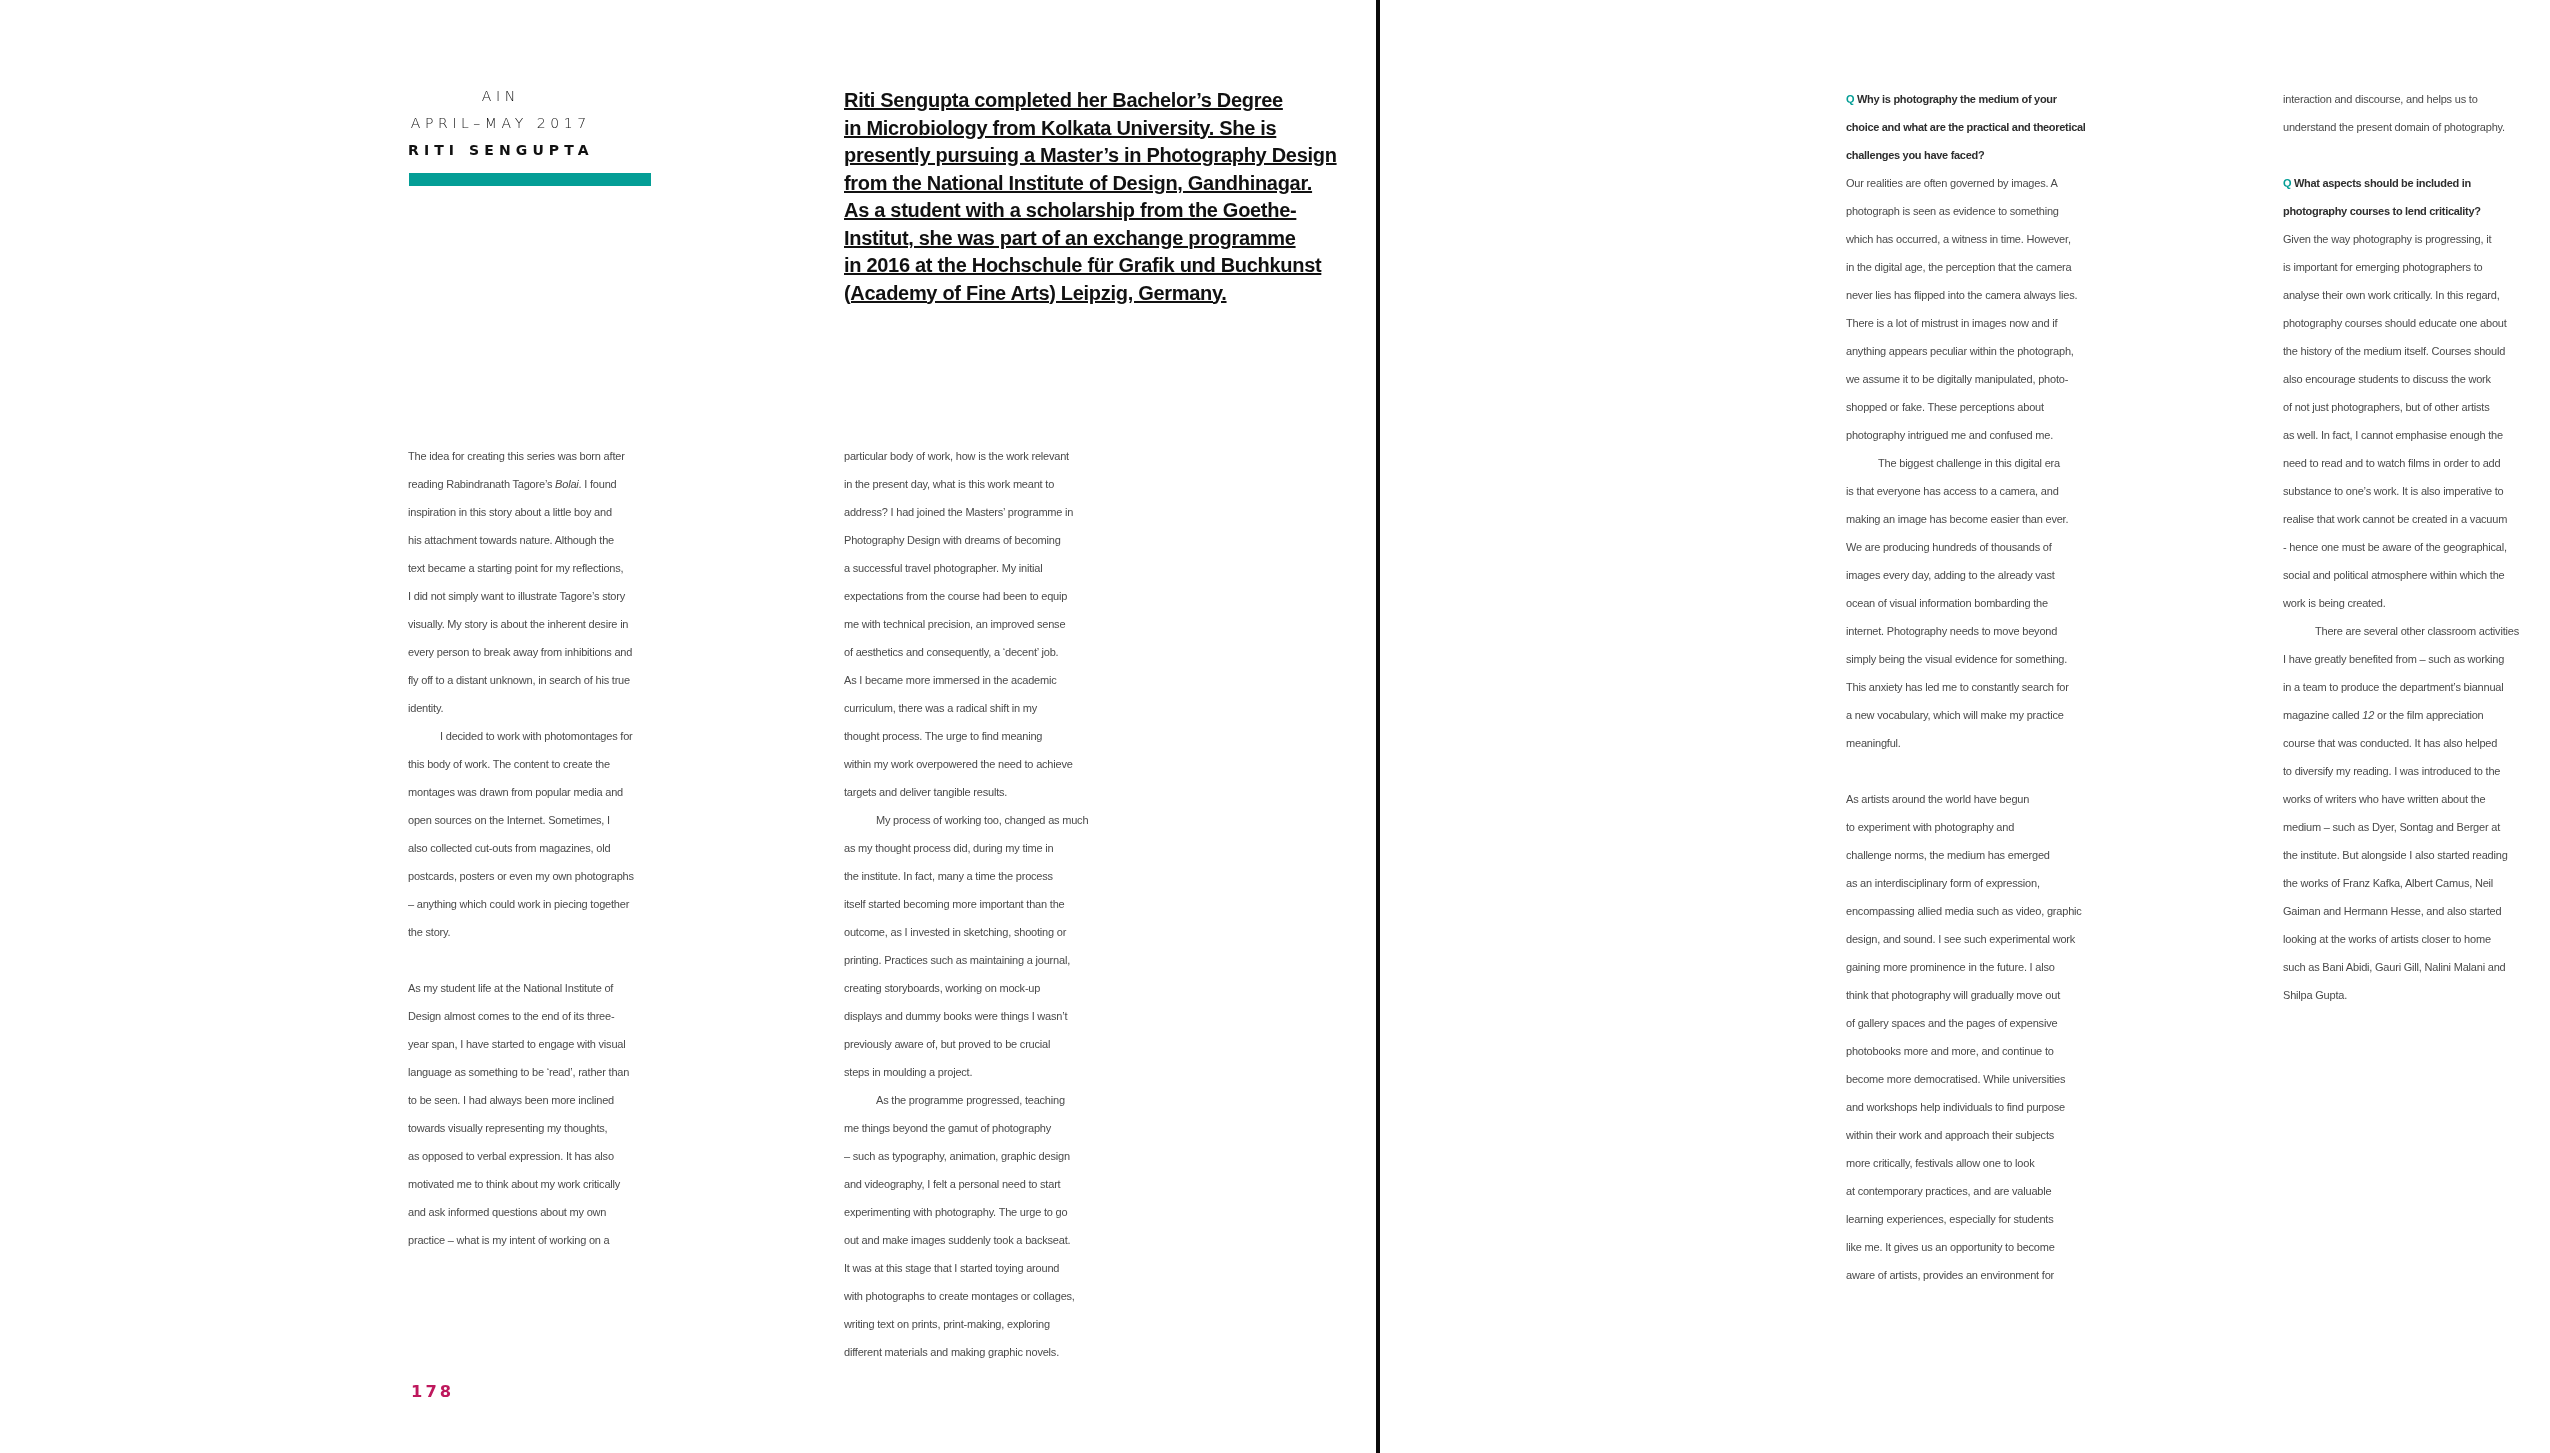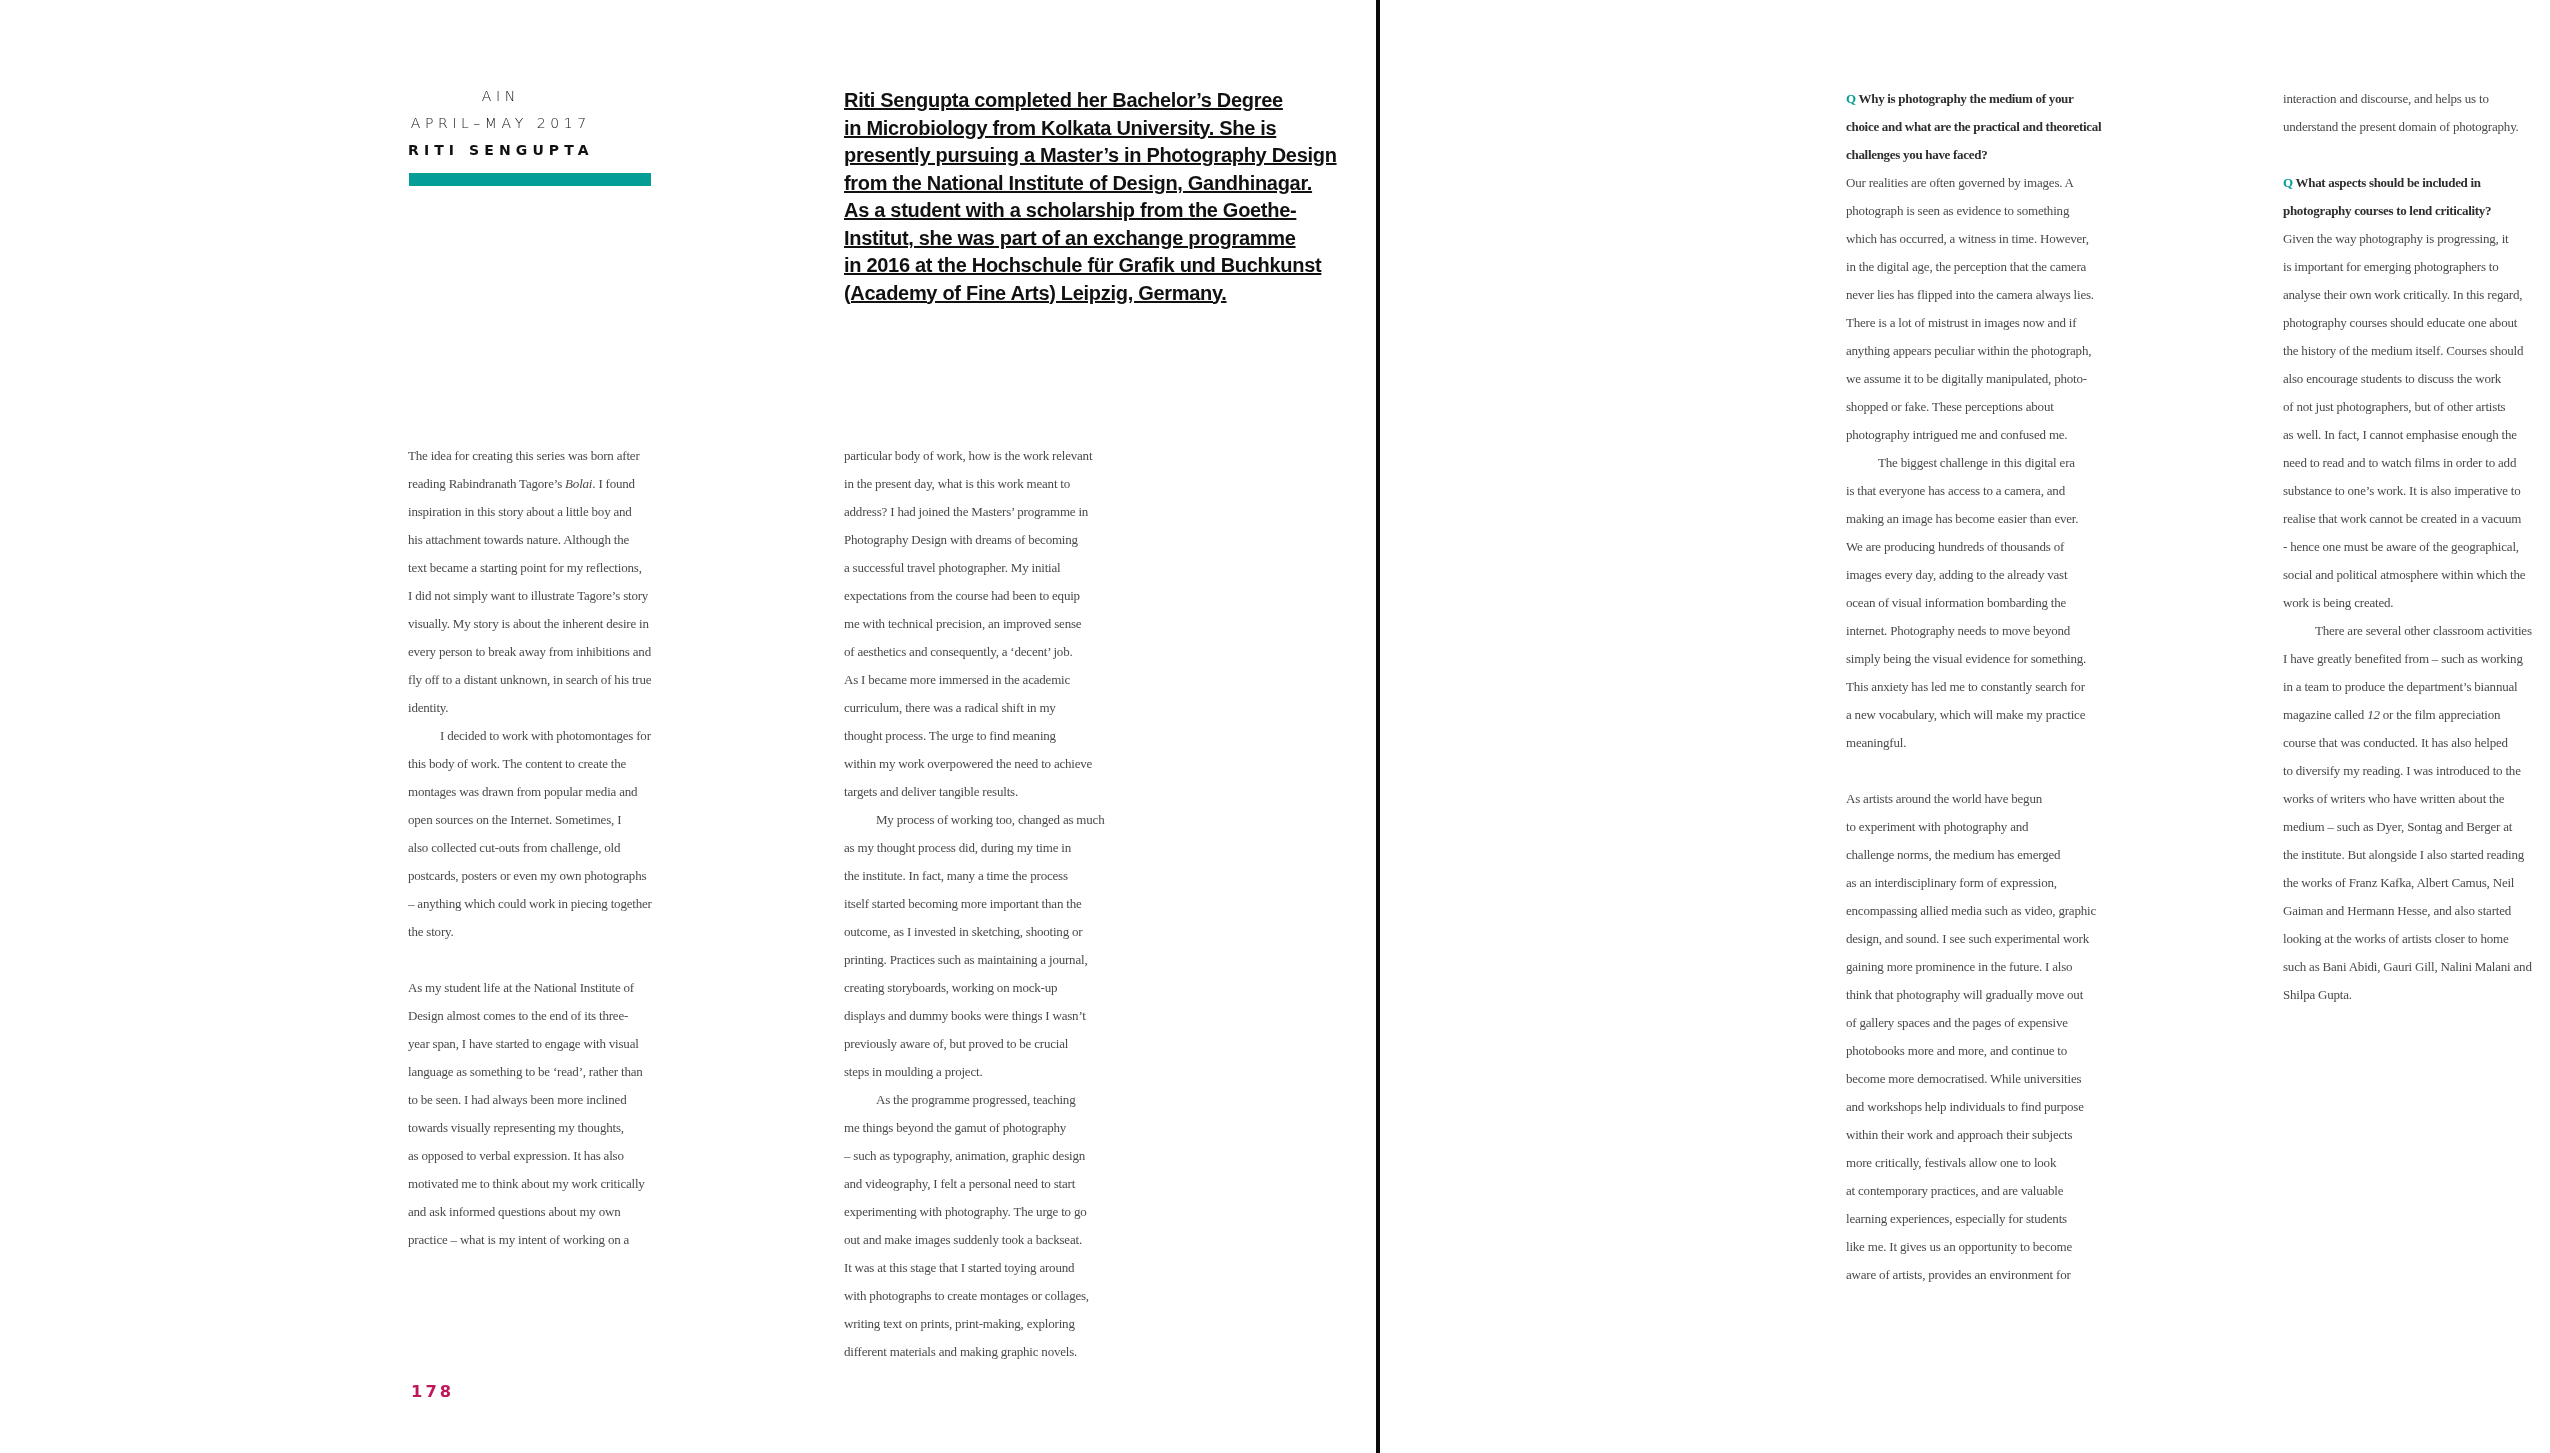--- a/index.html
+++ b/index.html
@@ -15,21 +15,21 @@
              letter-spacing:4.6px; color:#111; font-weight:300; white-space:nowrap;text-align:center; }
   .mh-name { font-weight:bold; letter-spacing:5.1px; }
   .mh-bar { position:absolute; left:409px; top:173px; width:242px; height:12.8px; }
 
   .bio { position:absolute; left:844px; top:87px; width:449px;
          font-family:"Liberation Sans", sans-serif; font-weight:bold;
          font-size:20px; line-height:27.5px; color:#111; letter-spacing:-0.3px;text-decoration:underline; }
   .bio span { display:block; white-space:nowrap; }
 
   .col { position:absolute; width:418px;
-         font-family:Liberation Serif, serif; font-size:13px; line-height:28px;
+         font-family:Liberation Sans, sans-serif; font-size:11px; line-height:28px;
          color:#4a4a4a; letter-spacing:-0.2px; }
   .col .ln { display:block; white-space:nowrap; }
   .col .ind { padding-left:32px; }
   .col .gap { height:27.5px; }
   .q { display:block; font-weight:bold; color:#2e2e2e; white-space:nowrap; letter-spacing:-0.3px; }
   .qmark { font-weight:bold; }
   .it { font-style:italic; }
 
   .col1 { left:408px; top:442px; }
   .col2 { left:844px; top:442px; }
@@ -75,21 +75,21 @@
       <span class="ln">visually. My story is about the inherent desire in</span>
       <span class="ln">every person to break away from inhibitions and</span>
       <span class="ln">fly off to a distant unknown, in search of his true</span>
       <span class="ln">identity.</span>
     </div>
   <div>
       <span class="ln ind">I decided to work with photomontages for</span>
       <span class="ln">this body of work. The content to create the</span>
       <span class="ln">montages was drawn from popular media and</span>
       <span class="ln">open sources on the Internet. Sometimes, I</span>
-      <span class="ln">also collected cut-outs from challenge, old</span>
+      <span class="ln">also collected cut-outs from magazines, old</span>
       <span class="ln">postcards, posters or even my own photographs</span>
       <span class="ln">– anything which could work in piecing together</span>
       <span class="ln">the story.</span>
     </div>
   <div class="gap"></div>
   <div>
       <span class="ln">As my student life at the National Institute of</span>
       <span class="ln">Design almost comes to the end of its three-</span>
       <span class="ln">year span, I have started to engage with visual</span>
       <span class="ln">language as something to be ‘read’, rather than</span>

